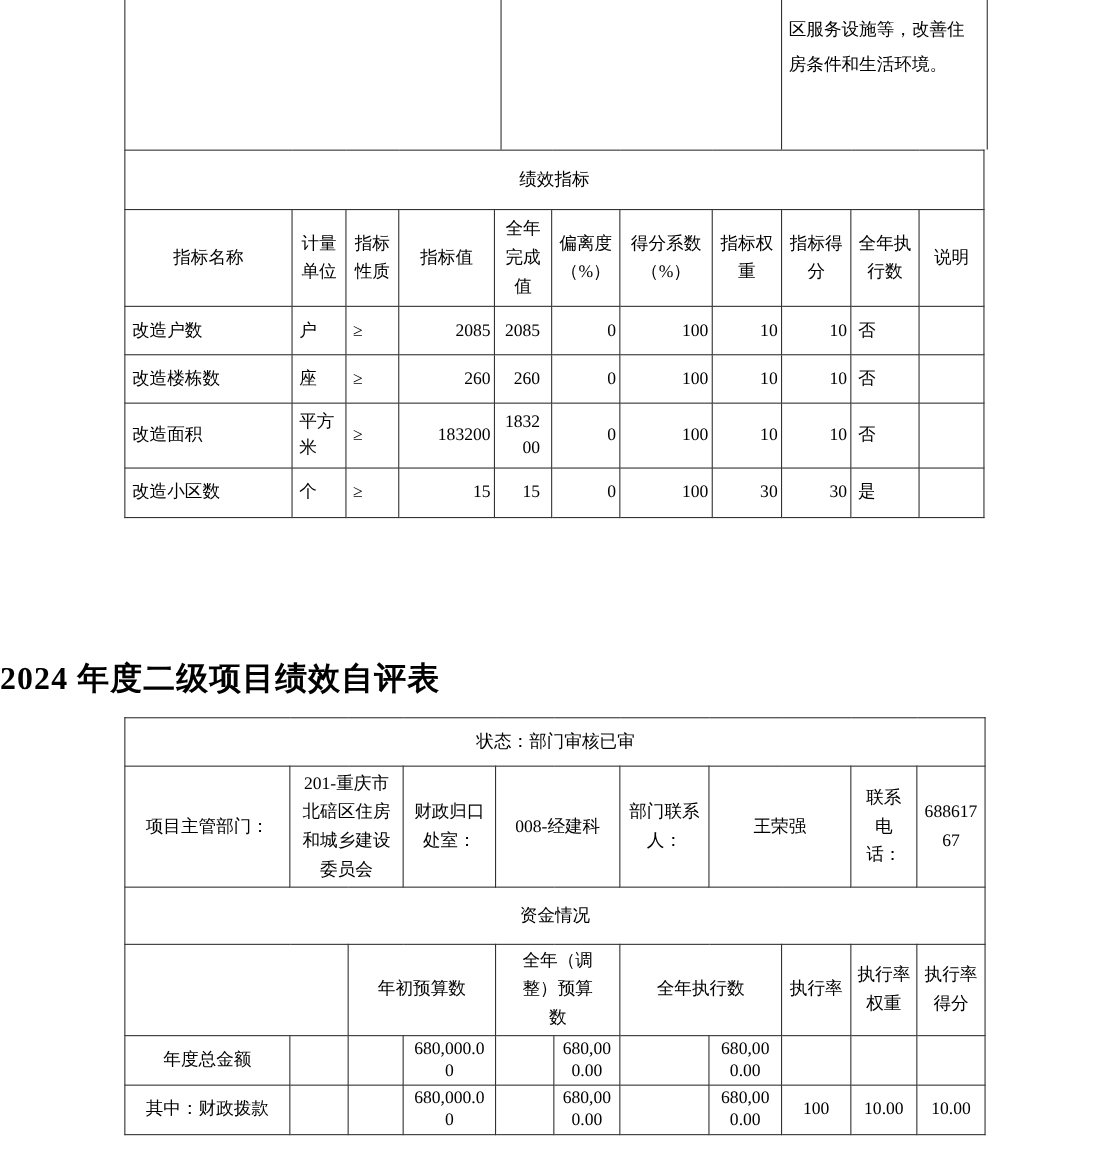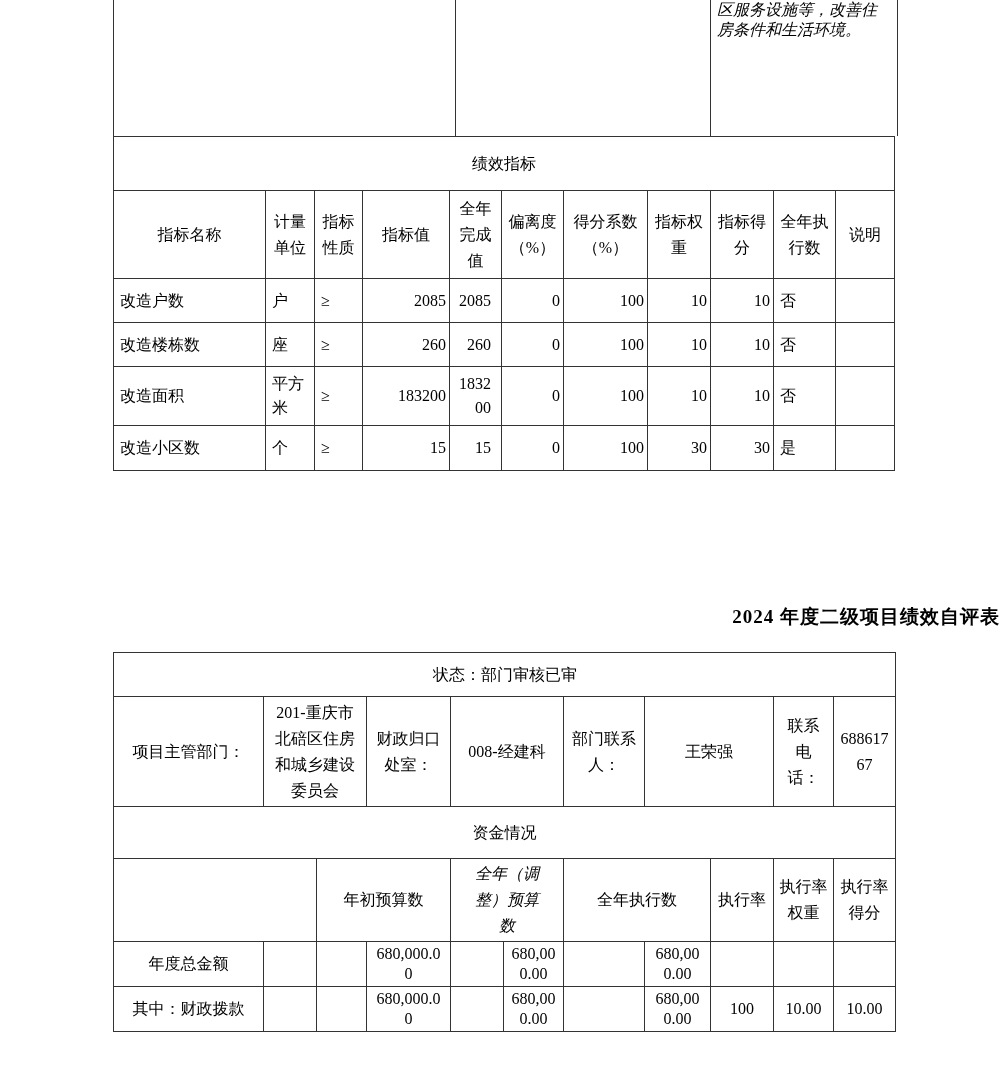--- a/index.html
+++ b/index.html
@@ -3,43 +3,43 @@
 <meta charset="utf-8">
 <style>
   html,body{margin:0;padding:0;background:#fff;}
   .page{position:relative;width:1000px;height:1065px;background:#fff;overflow:hidden;
         font-family:"Liberation Serif","DejaVu Serif",serif;font-size:16px;color:#000;}
   table{border-collapse:collapse;table-layout:fixed;position:absolute;}
   td{border:1px solid #333;padding:2px 6px;line-height:24px;vertical-align:middle;
      word-break:break-all;overflow:hidden;}
   
   .t-partial{left:113px;top:0;width:784px;}
-  .t-partial td{border-top:none;border-bottom:none;vertical-align:top;line-height:20px;padding-top:0;font-style:italic;}
+  .t-partial td{border-top:none;border-bottom:none;vertical-align:top;line-height:32px;padding-top:12px;}
   
   .t-ind{left:113px;top:136px;width:781px;}
   .t-ind .hdr{ text-align:center;line-height:26px;}
   .band{text-align:center;}
   .left{text-align:left;}
   .num{text-align:right;padding:2px 3px 2px 2px;}
   .num-tight{text-align:right;padding:2px 10px 2px 2px;}
   
   .t2{left:113px;top:652px;width:782px;}
   .t2 td{line-height:26px;text-align:center;}
   .t2 .fund-row td{line-height:20px;}
   .lab{text-align:right;}
   .lab-pad{text-align:right;padding:2px 16px 2px 6px;}
   .val{text-align:left;}
   .code{padding:2px 12px 2px 6px;text-align:left;}
   .hdr2{text-align:center;line-height:26px;}
-  .pad18{padding:2px 18px;font-style:italic;}
+  .pad18{padding:2px 18px;}
   .hdr5{padding:2px 5px;text-align:center;}
   .right{text-align:right;}
   .status{text-align:right;padding-right:5px;}
   .title{position:absolute;left:0;top:594px;width:1000px;height:46px;line-height:46px;
-         text-align:right;font-size:19px;font-weight:bold;letter-spacing:1px;}
+         text-align:left;font-size:29px;font-weight:bold;letter-spacing:1px;}
 </style>
 </head>
 <body>
 
 <div class="page">
 
   <table class="t-partial">
     <colgroup>
         <col style="width:342px">
         <col style="width:255px">

